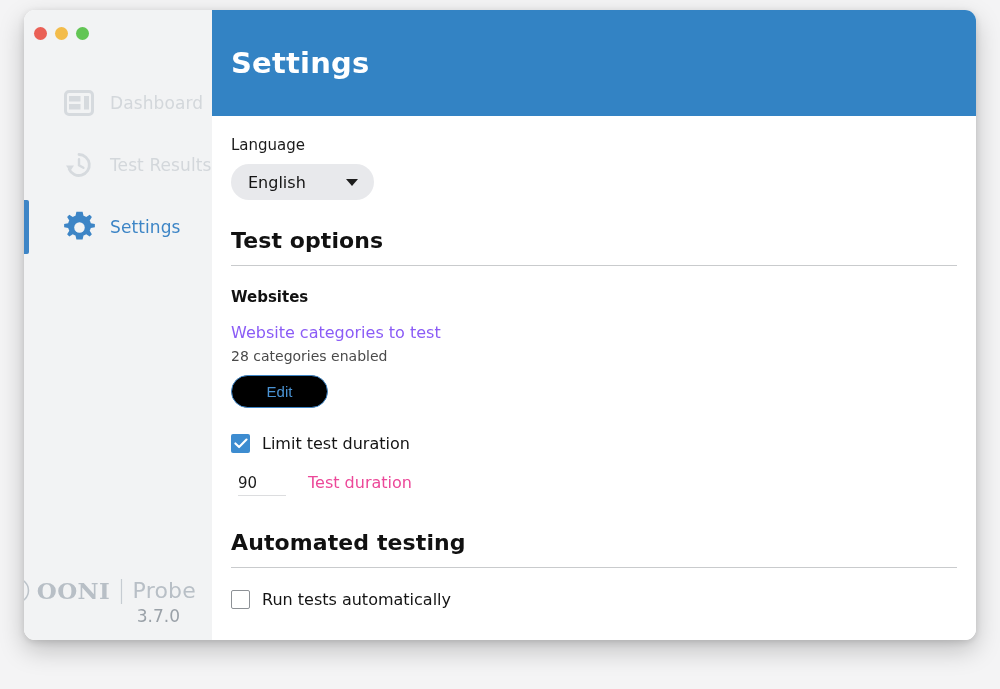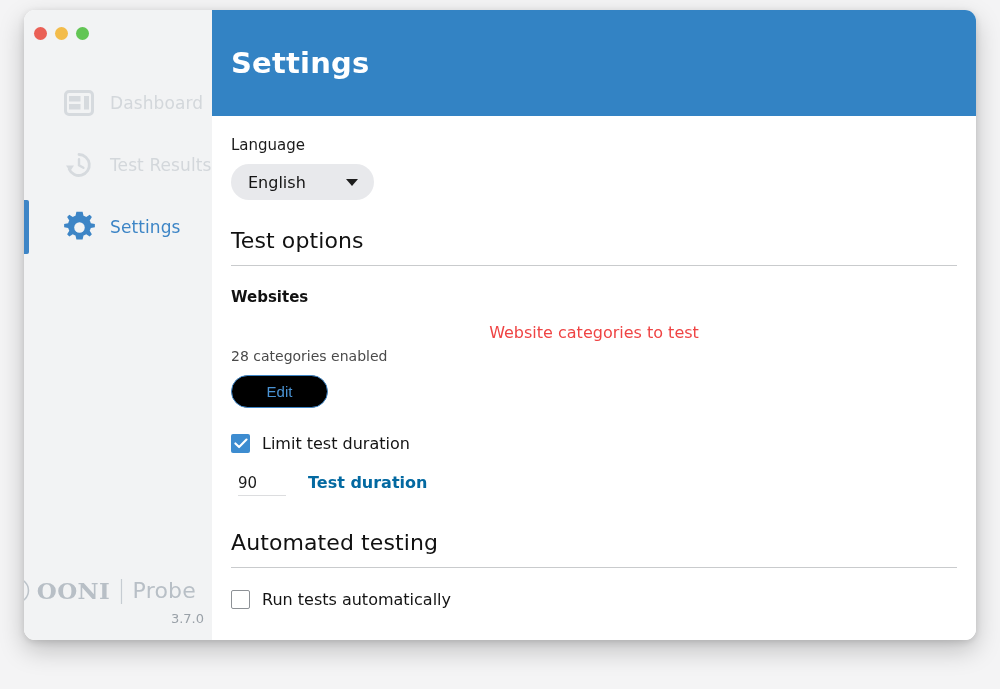--- a/index.html
+++ b/index.html
@@ -117,23 +117,23 @@
     position: relative;
     top: -1px;
   }
   .brand-probe {
     font-size: 22px;
     color: #b8bfc6;
     letter-spacing: .2px;
   }
   .version {
     position: absolute;
-    right: 8px;
+    right: 32px;
     bottom: 14px;
-    font-size: 13px;
+    font-size: 17px;
     color: #9aa1a8;
   }
 
   
   .content {
     flex: 1 1 auto;
     height: 100%;
     background: #ffffff;
     display: flex;
     flex-direction: column;
@@ -183,42 +183,41 @@
   }
   .caret {
     width: 0; height: 0;
     border-left: 6px solid transparent;
     border-right: 6px solid transparent;
     border-top: 7px solid #1d1d1d;
   }
 
   .section-title {
     font-size: 22px;
-    font-weight: normal;
+    font-weight: bold;
     color: #111111;
     margin: 28px 0 0 0;
     letter-spacing: .1px;
   }
   .divider {
     height: 1px;
     background: #c9cbcd;
     margin-top: 12px;
   }
 
   .sub-title {
     font-size: 15px;
     font-weight: bold;
     color: #111111;
     margin-top: 22px;
   }
   .row-title {
     font-size: 16px;
-    color: #ef4444;
+    color: #8b5cf6;
     margin-top: 17px;
-    text-align: center;
   }
   .row-sub {
     font-size: 14px;
     color: #4a4a4a;
     margin-top: 6px;
   }
 
   .btn-outline {
     display: inline-flex;
     align-items: center;
@@ -275,23 +274,22 @@
     margin-left: 7px;
     font-size: 15px;
     color: #1b1b1b;
     padding-bottom: 4px;
     border-bottom: 1.5px solid #dcdddf;
     line-height: 1;
   }
   .duration-label {
     margin-left: 22px;
     font-size: 16px;
-    color: #0369a1;
+    color: #ec4899;
     padding-bottom: 4px;
-    font-weight: bold;
   }
 </style>
 </head>
 <body>
 
 <div class="window">
 
   <div class="sidebar">
 
     <div class="traffic">

